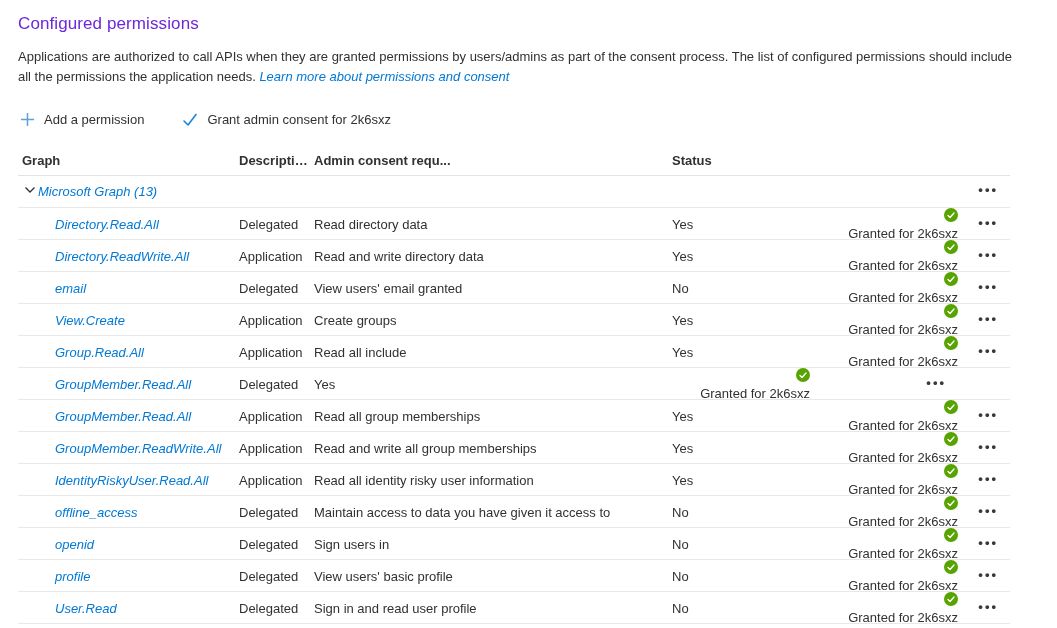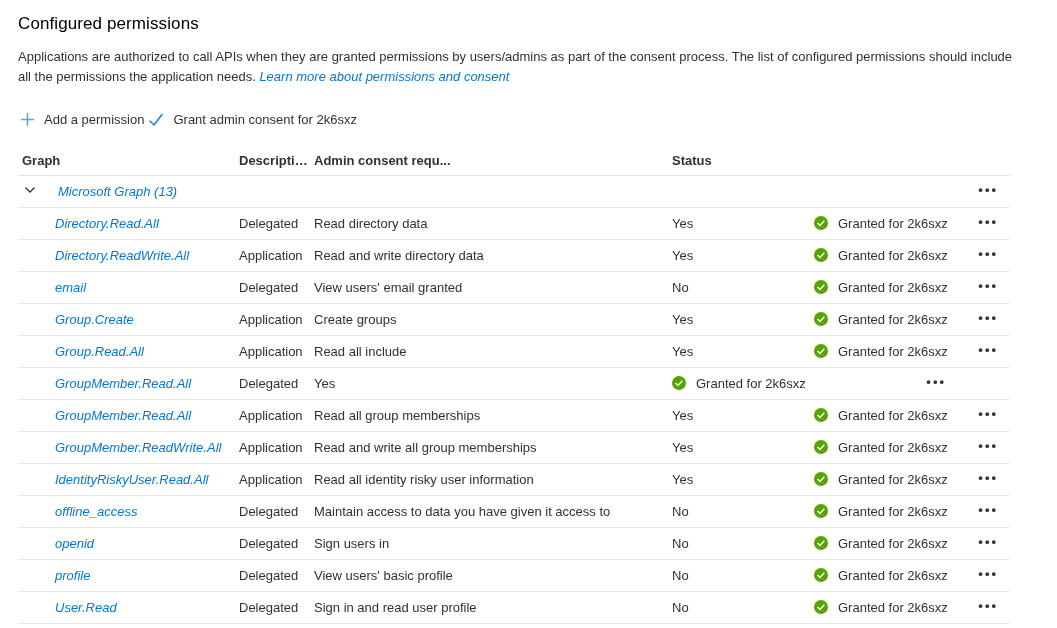--- a/index.html
+++ b/index.html
@@ -12,51 +12,51 @@
   }
   *{box-sizing:border-box;margin:0;padding:0;}
   html,body{background:#fff;}
   body{
     width:1057px;height:628px;overflow:hidden;
     font-family:"Liberation Sans","DejaVu Sans",sans-serif;
     color:var(--text);
     padding:14px 0 0 18px;
   }
   .page-title{
-    font-size:17px;font-weight:400;color:#000000;letter-spacing:.1px;
+    font-size:17px;font-weight:400;color:#6d28d9;letter-spacing:.1px;
   }
   .page-desc{
     margin-top:13px;font-size:13px;line-height:1.55;max-width:1008px;color:var(--text);
   }
   a.link{color:var(--link-blue);text-decoration:none;cursor:pointer;font-style:italic;}
   
-  .toolbar{margin-top:21px;display:flex;align-items:center;}
+  .toolbar{margin-top:21px;display:flex;align-items:center;gap:34px;}
   .cmd{
     display:flex;align-items:center;gap:9px;background:none;border:none;
     font-family:inherit;font-size:13px;color:var(--text);cursor:pointer;padding:4px 2px;
   }
   .cmd svg{display:block;}
   
   .ptable{margin-top:15px;width:992px;}
   .trow{
     display:grid;
     grid-template-columns:217px 75px 358px 142px 148px 52px;
     align-items:center;
     height:32px;
     border-bottom:1px solid var(--divider);
     font-size:13px;
   }
   .trow.thead{height:30px;font-weight:700;border-bottom:1px solid #e3e3e3;}
   .trow.thead .cell{font-size:13px;}
   .cell{padding-left:4px;white-space:nowrap;overflow:hidden;text-overflow:ellipsis;}
   .cell.name-indent{padding-left:37px;}
   .cell.actions{display:flex;justify-content:flex-end;padding-right:10px;}
-  .group-name{display:flex;align-items:center;gap:20px;padding-left:4px;grid-column:1 / span 5;}
+  .group-name{display:flex;align-items:center;gap:0;padding-left:4px;grid-column:1 / span 5;}
   .chevron-btn{background:none;border:none;cursor:pointer;display:flex;align-items:center;padding:2px;}
-  .status-cell{display:flex;align-items:flex-start;gap:10px;padding-left:4px;}
+  .status-cell{display:flex;align-items:flex-end;gap:4px;padding-left:4px;flex-direction:column;}
   .badge{
     width:14px;height:14px;border-radius:50%;background:var(--granted-green);
     display:inline-flex;align-items:center;justify-content:center;flex:0 0 auto;
   }
   .more{
     background:none;border:none;cursor:pointer;color:#3b3a39;
     font-size:13px;font-weight:700;letter-spacing:2px;line-height:1;
     padding:3px 2px 8px 2px;font-family:inherit;
   }
 </style>
@@ -161,21 +161,21 @@
             </svg>
       </span>
       <span>Granted for 2k6sxz</span>
     </div>
     <div class="cell actions">
       <button class="more">•••</button>
     </div>
   </div>
 
   <div class="trow">
-    <div class="cell name-indent"><a class="link" href="#">Group.Create</a></div>
+    <div class="cell name-indent"><a class="link" href="#">View.Create</a></div>
     <div class="cell">Application</div>
     <div class="cell">Create groups</div>
     <div class="cell">Yes</div>
     <div class="status-cell">
       <span class="badge">
         <svg width="8" height="7" viewBox="0 0 8 7">
               <path d="M1 3.5l2 2L7 1" stroke="#fff" stroke-width="1.4" fill="none" stroke-linecap="round" stroke-linejoin="round"></path>
             </svg>
       </span>
       <span>Granted for 2k6sxz</span>

